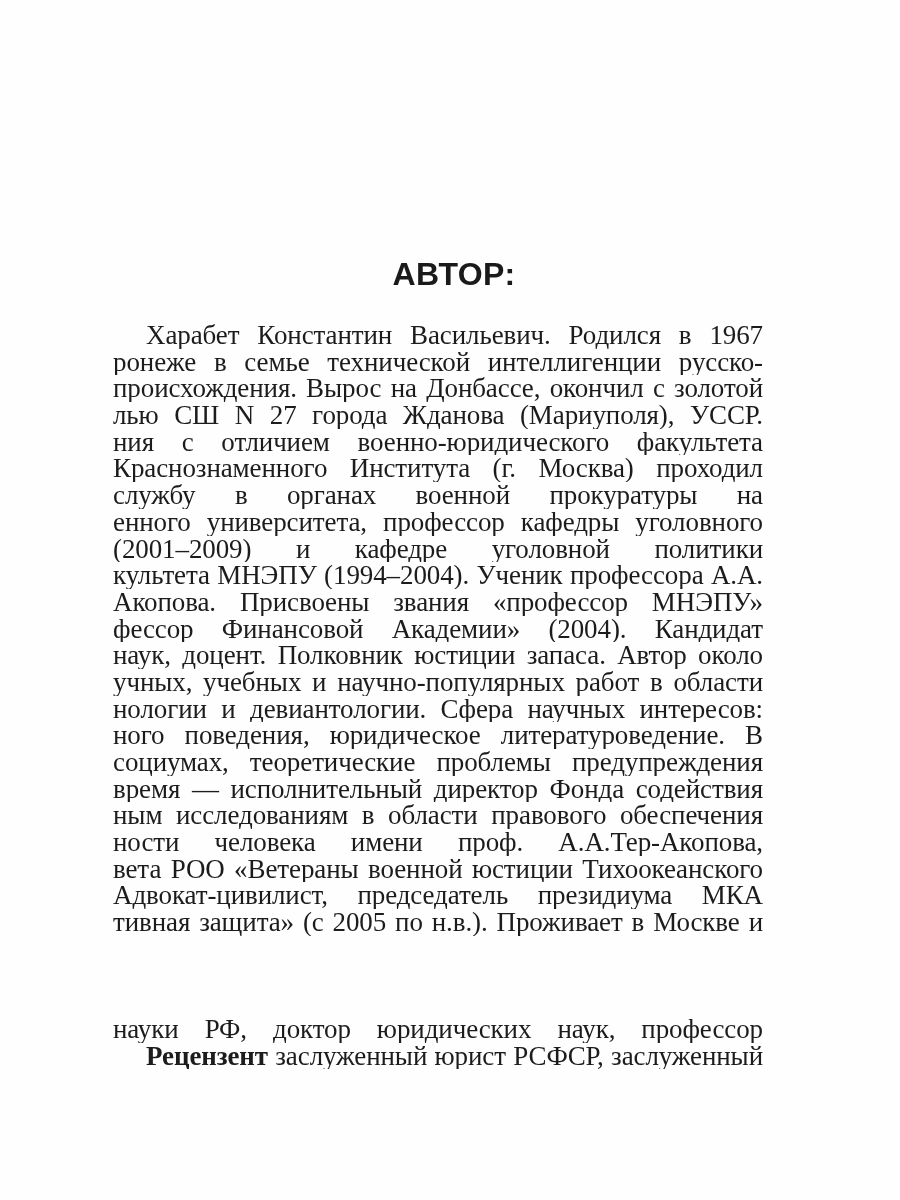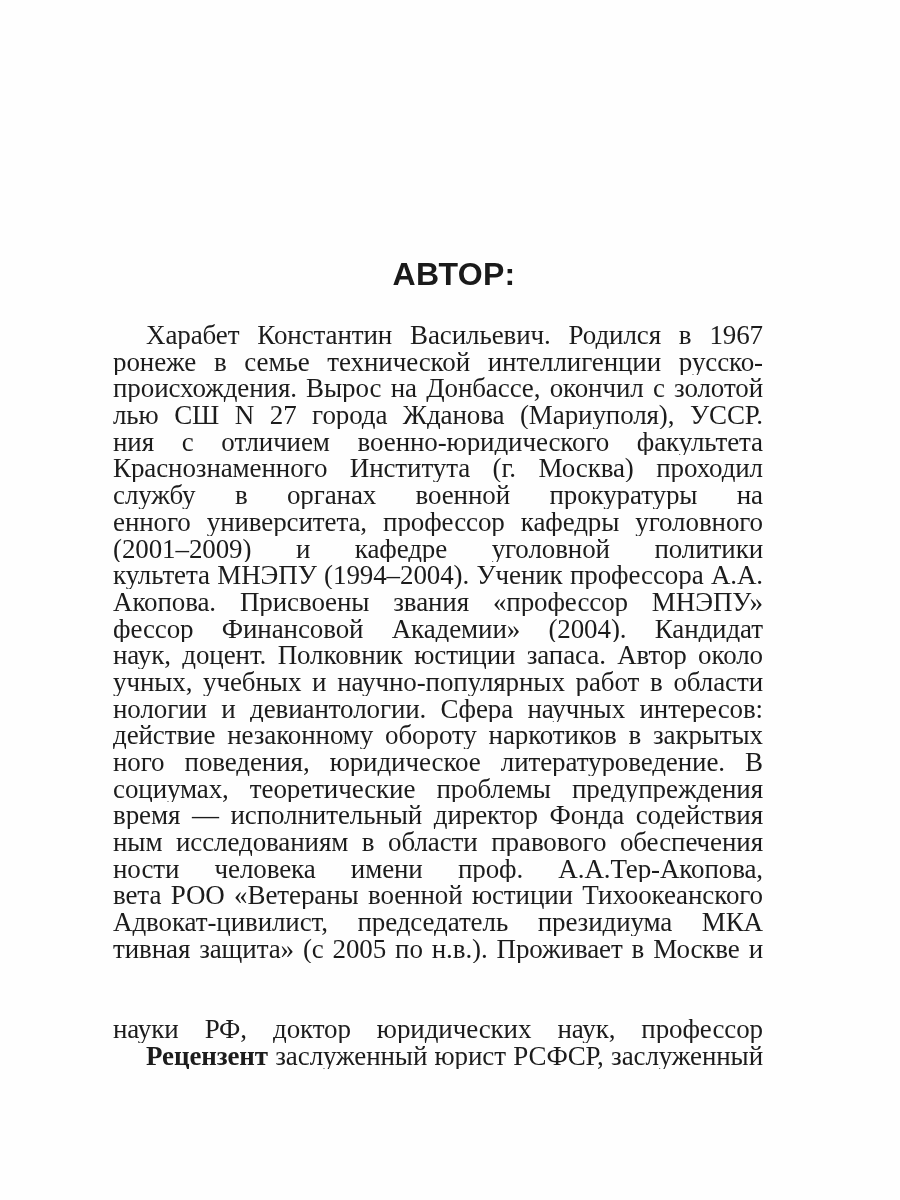--- a/index.html
+++ b/index.html
@@ -78,21 +78,20 @@
     <div class="line">Краснознаменного Института (г. Москва) проходил военную</div>
     <div class="line">службу в органах военной прокуратуры на Тихоокеанском фло-</div>
     <div class="line">енного университета, профессор кафедры уголовного права</div>
     <div class="line">(2001–2009) и кафедре уголовной политики юридического фа-</div>
     <div class="line">культета МНЭПУ (1994–2004). Ученик профессора А.А. Тер-</div>
     <div class="line">Акопова. Присвоены звания «профессор МНЭПУ» (2003) и «про-</div>
     <div class="line">фессор Финансовой Академии» (2004). Кандидат юридических</div>
     <div class="line">наук, доцент. Полковник юстиции запаса. Автор около 200 на-</div>
     <div class="line">учных, учебных и научно-популярных работ в области крими-</div>
     <div class="line">нологии и девиантологии. Сфера научных интересов: противо-</div>
-    <div class="line">действие незаконному обороту наркотиков в закрытых</div>
     <div class="line">ного поведения, юридическое литературоведение. В настоящее</div>
     <div class="line">социумах, теоретические проблемы предупреждения девиант-</div>
     <div class="line">время — исполнительный директор Фонда содействия науч-</div>
     <div class="line">ным исследованиям в области правового обеспечения безопас-</div>
     <div class="line">ности человека имени проф. А.А.Тер-Акопова, председатель Со-</div>
     <div class="line">вета РОО «Ветераны военной юстиции Тихоокеанского флота».</div>
     <div class="line">Адвокат-цивилист, председатель президиума МКА «Корпора-</div>
     <div class="line last">тивная защита» (с 2005 по н.в.). Проживает в Москве и Риге.</div>
   </div>
 

